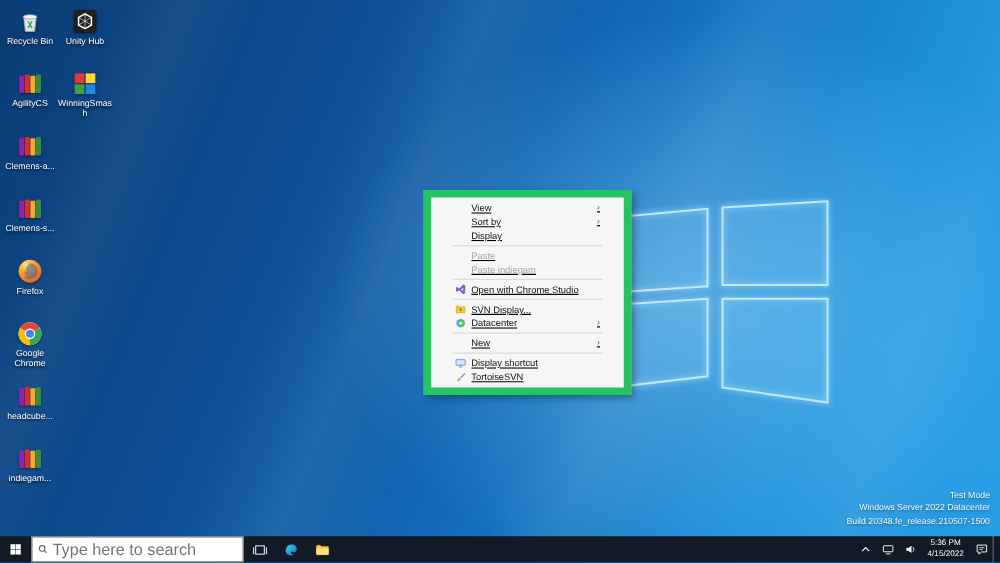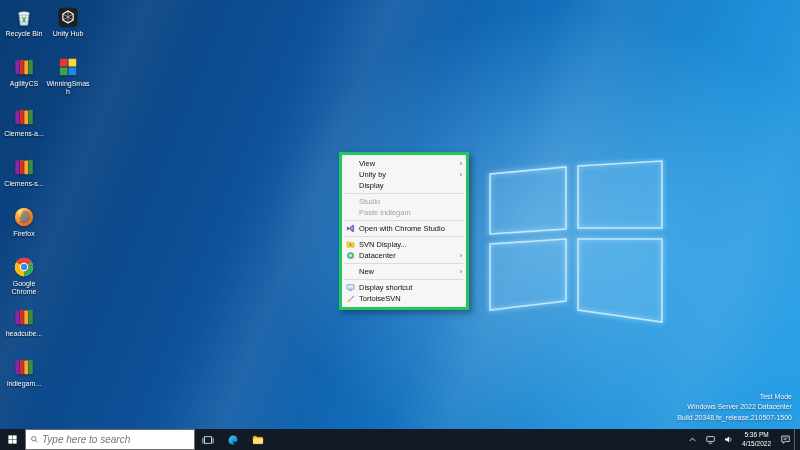--- a/index.html
+++ b/index.html
@@ -29,40 +29,40 @@
   .dicon{width:44px;height:36px;cursor:default;}
   .dglyph{width:22px;height:22px;margin:0 auto;}
   .dglyph svg{width:100%;height:100%;display:block;filter:drop-shadow(0 1px 1px rgba(0,0,0,.4));}
   .dlabel{font-size:7px;color:#fff;text-align:center;line-height:1.12;margin-top:2px;
     text-shadow:0 1px 2px rgba(0,0,0,.8);max-height:16px;overflow:hidden;word-wrap:break-word;}
   
   .watermark{position:absolute;right:8px;bottom:27px;text-align:right;color:rgba(255,255,255,.95);
     font-size:7px;line-height:1.5;text-shadow:0 1px 2px rgba(0,0,0,.45);z-index:2;}
   
   .cmenu{position:absolute;left:339px;top:152px;width:124px;z-index:10;
-    background:#f6f6f6;border:3px solid #22c55e;box-shadow:3px 3px 6px rgba(0,0,0,.35);
-    padding:3px 0;}
+    background:#f6f6f6;border:6px solid #22c55e;box-shadow:3px 3px 6px rgba(0,0,0,.35);
+    padding:3px 15px;text-decoration:underline;}
   .mitem{display:flex;align-items:center;height:11px;padding:0 4px 0 3px;font-size:7.5px;color:#111;cursor:default;}
   .mitem.disabled{color:#a3a3a3;}
   .mico{width:11px;height:9px;margin-right:3px;display:flex;align-items:center;justify-content:center;flex:0 0 11px;}
   .mico svg{width:9px;height:9px;display:block;}
   .mlabel{flex:1;white-space:nowrap;overflow:hidden;}
   .marrow{width:8px;text-align:right;font-size:7px;color:#555;line-height:1;}
   .msep{height:1px;background:#dcdcdc;margin:2px 2px;}
   
   .taskbar{position:absolute;left:0;right:0;bottom:0;height:21px;background:#121a26;
     display:flex;align-items:stretch;z-index:20;}
   .tb-btn{width:25px;display:flex;align-items:center;justify-content:center;cursor:default;}
   .tb-btn svg{width:12px;height:12px;display:block;}
   .start svg{width:11px;height:11px;}
   .searchbox{width:160px;background:#fff;border:1px solid #6d6d6d;display:flex;align-items:center;
     gap:3px;padding:0 4px;margin:0;}
   .s-ico svg{width:9px;height:9px;display:block;}
   .searchbox input{border:none;outline:none;background:transparent;width:100%;
-    font-size:10px;color:#333;font-family:inherit;padding:0;font-style:italic;}
+    font-size:13px;color:#333;font-family:inherit;padding:0;}
   .tray{margin-left:auto;display:flex;align-items:center;}
   .tray .tb-btn{width:18px;}
   .tray .tb-btn svg{width:11px;height:11px;}
   .clock{font-size:6.5px;color:#fff;text-align:center;line-height:1.3;padding:0 5px;cursor:default;}
   .show-desktop{width:5px;border-left:1px solid rgba(255,255,255,.3);height:100%;cursor:default;}
 </style>
 </head>
 <body>
 
 <div class="wallpaper">
@@ -213,32 +213,32 @@
 </div>
 
 <div class="cmenu">
     <div class="mitem">
       <span class="mico"></span>
       <span class="mlabel">View</span>
       <span class="marrow">›</span>
     </div>
     <div class="mitem">
       <span class="mico"></span>
-      <span class="mlabel">Unity by</span>
+      <span class="mlabel">Sort by</span>
       <span class="marrow">›</span>
     </div>
     <div class="mitem">
       <span class="mico"></span>
       <span class="mlabel">Display</span>
       <span class="marrow"></span>
     </div>
     <div class="msep"></div>
     <div class="mitem disabled">
       <span class="mico"></span>
-      <span class="mlabel">Studio</span>
+      <span class="mlabel">Paste</span>
       <span class="marrow"></span>
     </div>
     <div class="mitem disabled">
       <span class="mico"></span>
       <span class="mlabel">Paste indiegam</span>
       <span class="marrow"></span>
     </div>
     <div class="msep"></div>
     <div class="mitem">
       <span class="mico">

